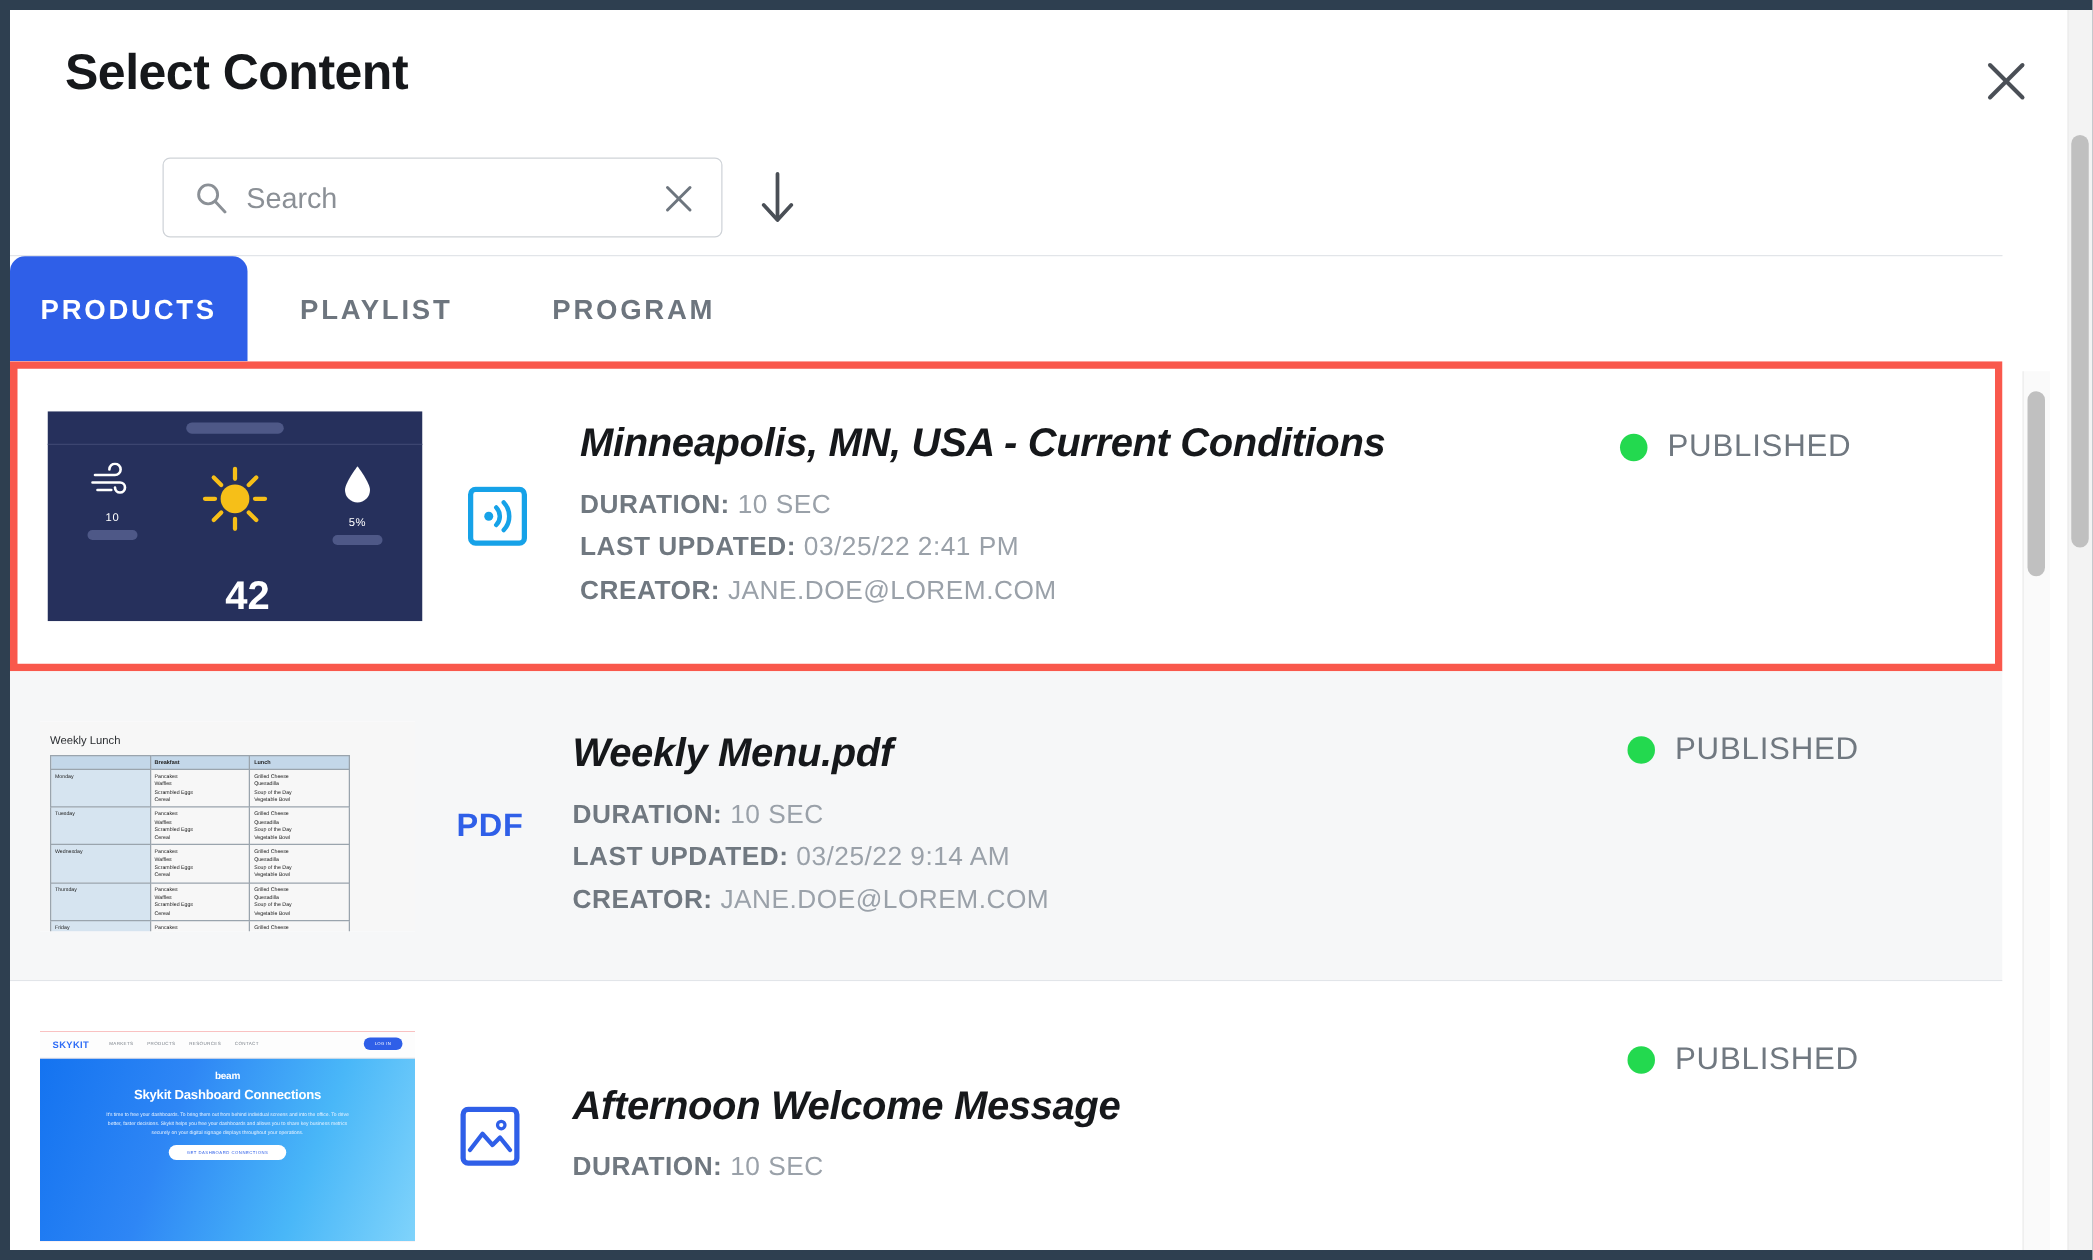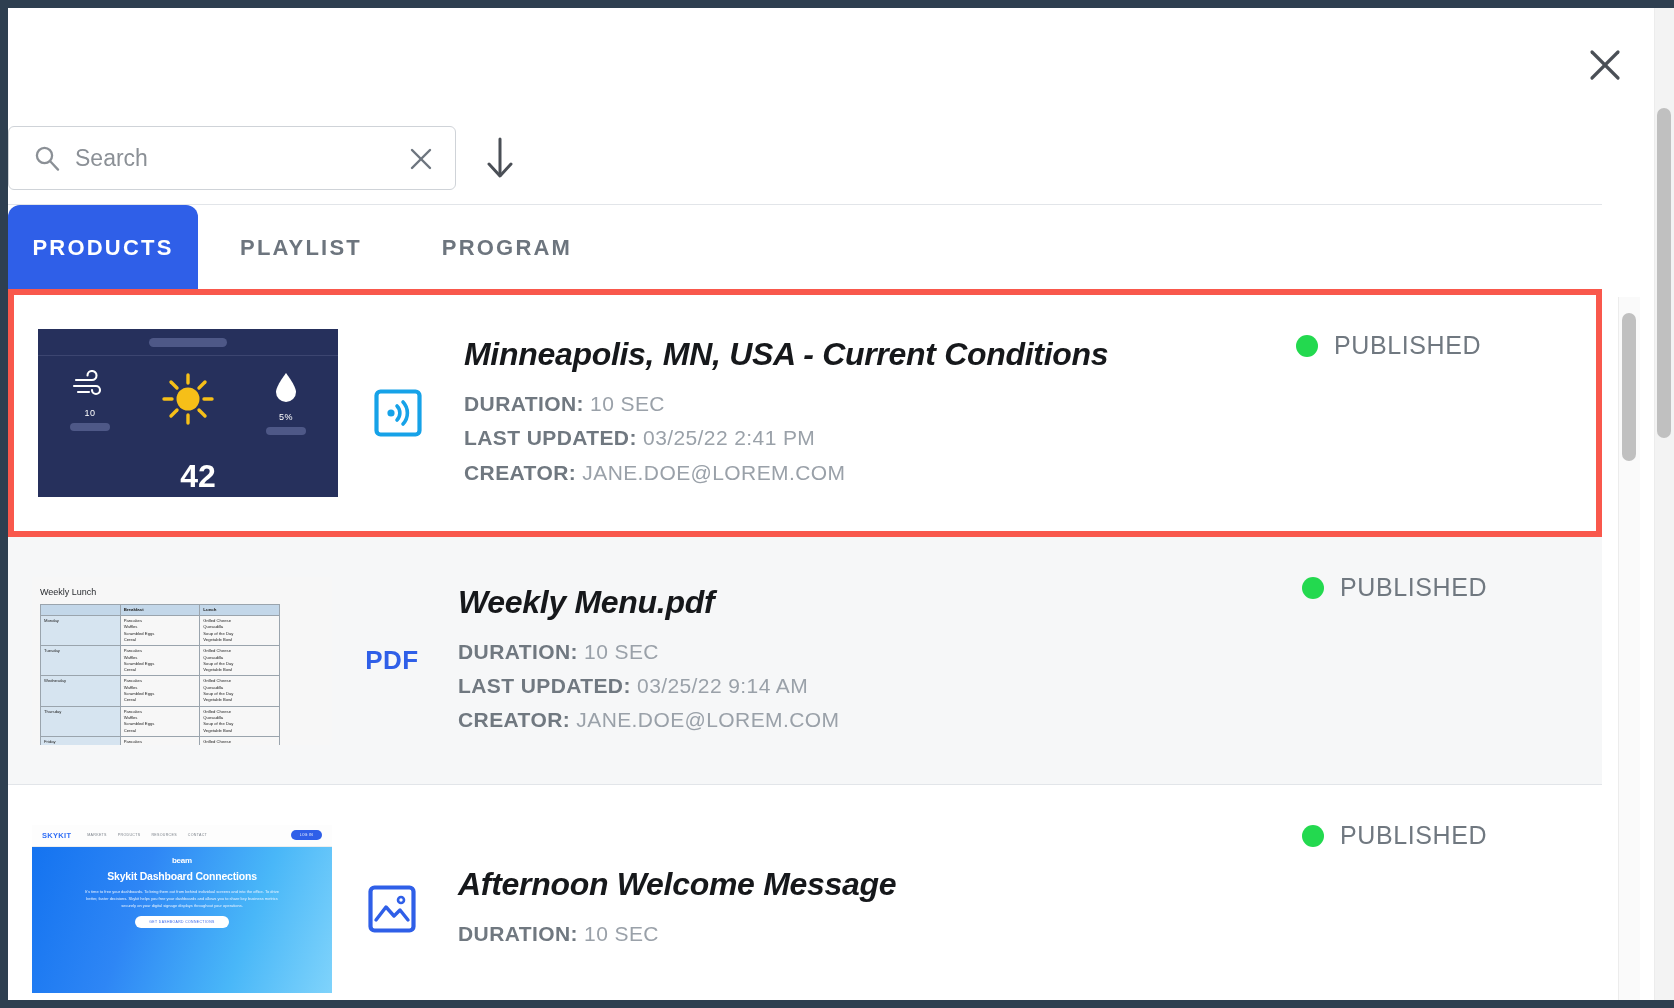--- a/index.html
+++ b/index.html
@@ -51,20 +51,21 @@
   .close-btn svg { display: block; }
 
   
   .toolbar {
     position: absolute;
     left: 0; top: 104px;
     width: 1594px;
     height: 92px;
     display: flex;
     align-items: center;
+    padding-left: 122px;
     gap: 22px;
     background: #fff;
   }
 
   .search-box {
     position: relative;
     width: 448px;
     height: 64px;
     border: 1px solid #cfd3d8;
     border-radius: 6px;
@@ -392,21 +393,21 @@
   .meta b { color: #707880; font-weight: 700; }
 
   
   .status {
     flex: 0 0 auto;
     width: 300px;
     display: flex;
     align-items: center;
     gap: 16px;
     align-self: flex-start;
-    margin-top: 36px;
+    margin-top: 48px;
   }
   .status-dot {
     width: 22px; height: 22px;
     border-radius: 50%;
     background: #23d94f;
   }
   .status-label {
     font-size: 25px;
     color: #707880;
     letter-spacing: 0.6px;
@@ -427,20 +428,21 @@
   .outer-sb-thumb { right: 3px; top: 108px; width: 14px; height: 330px; }
   .inner-sb-track { right: 26px; top: 289px; width: 22px; height: 711px; background:#fafafa; }
   .inner-sb-thumb { right: 30px; top: 305px; width: 14px; height: 148px; }
 </style>
 </head>
 <body>
 
 <div class="modal">
 
   <div class="modal-header">
+    <div class="modal-title">Select Content</div>
     <div class="close-btn">
       <svg width="38" height="38" viewBox="0 0 38 38">
         <line x1="6" y1="6" x2="32" y2="32" stroke="#4a4f56" stroke-width="3.2" stroke-linecap="round"></line>
         <line x1="32" y1="6" x2="6" y2="32" stroke="#4a4f56" stroke-width="3.2" stroke-linecap="round"></line>
       </svg>
     </div>
   </div>
 
   <div class="toolbar">
 

